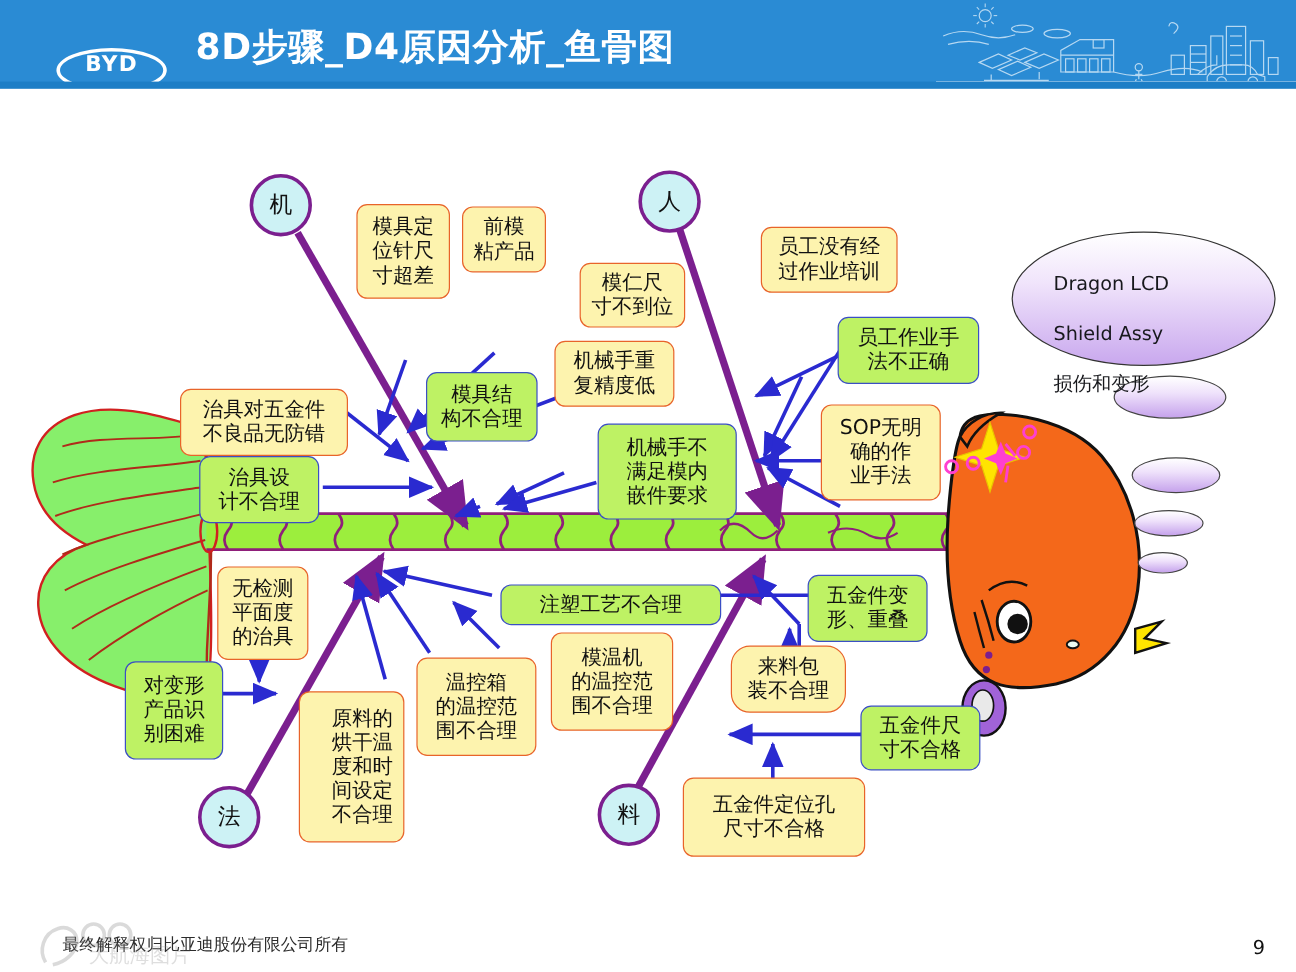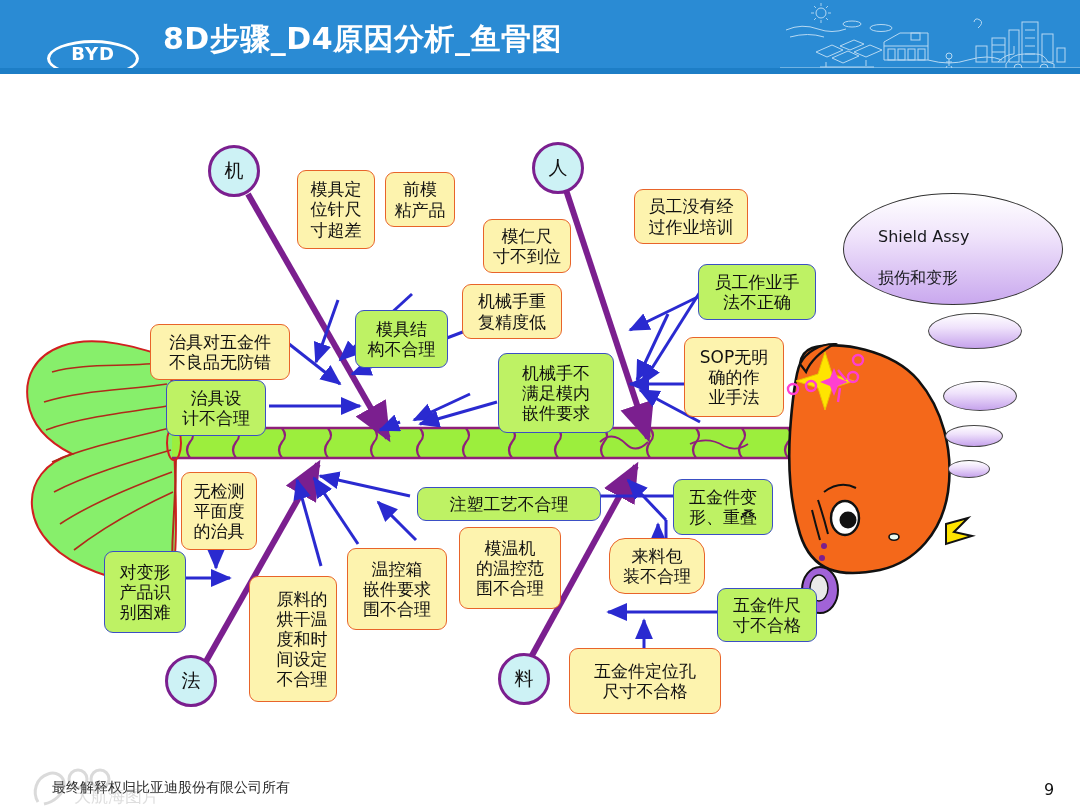--- a/index.html
+++ b/index.html
@@ -396,41 +396,42 @@
 
   <div class="box yellow" style="left:249px;top:576px;width:88px;height:126px;font-size:17px;padding-left:18px;">原料的
 烘干温
 度和时
 间设定
 不合理</div>
 
   <div class="box green" style="left:417px;top:487px;width:184px;height:34px;font-size:17px;">注塑工艺不合理</div>
 
   <div class="box yellow" style="left:347px;top:548px;width:100px;height:82px;font-size:17px;">温控箱
-嵌件要求
+的温控范
 围不合理</div>
 
   <div class="box yellow" style="left:459px;top:527px;width:102px;height:82px;font-size:17px;">模温机
 的温控范
 围不合理</div>
 
   <div class="box green" style="left:673px;top:479px;width:100px;height:56px;font-size:17px;">五金件变
 形、重叠</div>
 
   <div class="box yellow" style="left:609px;top:538px;width:96px;height:56px;font-size:17px;border-radius:16px;">来料包
 装不合理</div>
 
   <div class="box green" style="left:717px;top:588px;width:100px;height:54px;font-size:17px;">五金件尺
 寸不合格</div>
 
   <div class="box yellow" style="left:569px;top:648px;width:152px;height:66px;font-size:17px;">五金件定位孔
 尺寸不合格</div>
 
   <div class="callout" style="left:843px;top:193px;width:220px;height:112px;"></div>
   <div class="callout-text" style="left:878px;top:206px;width:180px;">
+    <div>Dragon LCD</div>
     <div>Shield Assy</div>
     <div>损伤和变形</div>
   </div>
 
   <div class="bubble" style="left:928px;top:313px;width:94px;height:36px;"></div>
   <div class="bubble" style="left:943px;top:381px;width:74px;height:30px;"></div>
   <div class="bubble" style="left:945px;top:425px;width:58px;height:22px;"></div>
   <div class="bubble" style="left:948px;top:460px;width:42px;height:18px;"></div>
 
   <svg class="watermark" viewBox="0 0 210 42">

